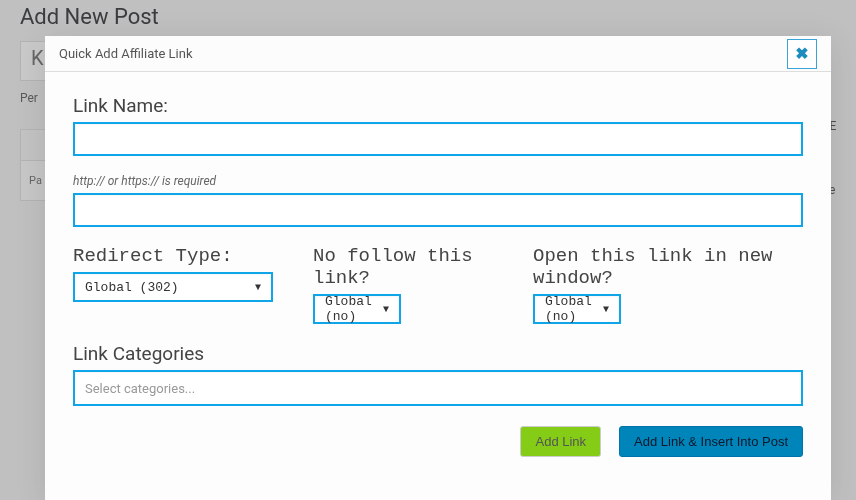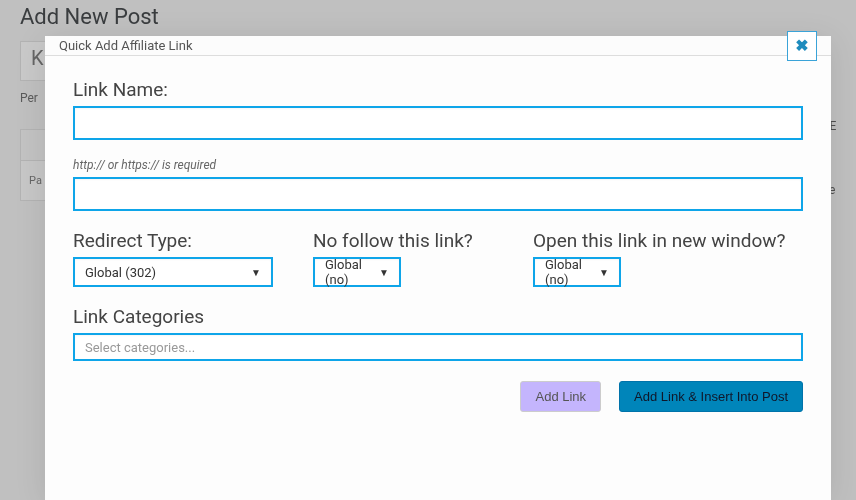--- a/index.html
+++ b/index.html
@@ -72,21 +72,21 @@
       position: absolute;
       left: 45px;
       right: 25px;
       top: 36px;
       bottom: 0;
       background: #fdfdfd;
       z-index: 2;
       box-shadow: 0 4px 30px rgba(0,0,0,0.1);
     }
     .modal-header {
-      height: 20px;
+      height: 36px;
       line-height: 36px;
       padding: 0 14px;
       border-bottom: 1px solid #ddd;
       font-size: 13px;
       color: #555;
       display: flex;
       justify-content: space-between;
       align-items: center;
       background: #fcfcfc;
     }
@@ -123,29 +123,30 @@
       width: 100%;
       border: 2px solid #0ea5e9;
       background: #fff;
       height: 34px;
       padding: 4px 10px;
       font-size: 13px;
       color: #333;
       box-shadow: inset 0 1px 2px rgba(0,0,0,0.04);
     }
     .multi {
-      height: 28px;
+      height: 36px;
       color: #999;
       display:flex;
       align-items:center;
     }
     .row3 {
       display: flex;
       gap: 40px;
       margin-bottom: 18px;
+      font-family: Liberation Mono, monospace;
     }
     .row3 .col1 { flex: 0 0 200px; }
     .row3 .col2 { flex: 0 0 180px; }
     .row3 .col3 { flex: 1; }
     .select-box {
       display: flex;
       justify-content: space-between;
       align-items: center;
       height: 30px;
       cursor: pointer;
@@ -157,21 +158,21 @@
       color: #333;
     }
     .actions {
       display: flex;
       justify-content: flex-end;
       gap: 10px;
       margin-top: 20px;
     }
     .btn {
       border: 1px solid #ccc;
-      background: #c4b5fd;
+      background: #84cc16;
       color: #555;
       padding: 7px 14px;
       font-size: 13px;
       border-radius: 3px;
       cursor: pointer;
     }
     .btn-primary {
       background: #0085ba;
       border-color: #0073aa;
       color: #0f172a;

